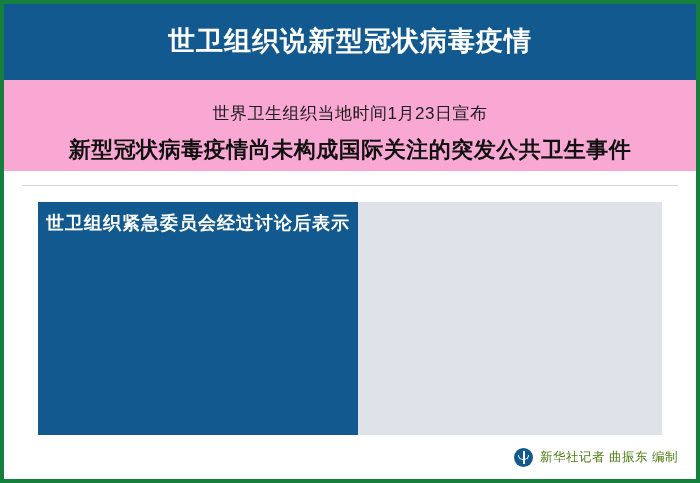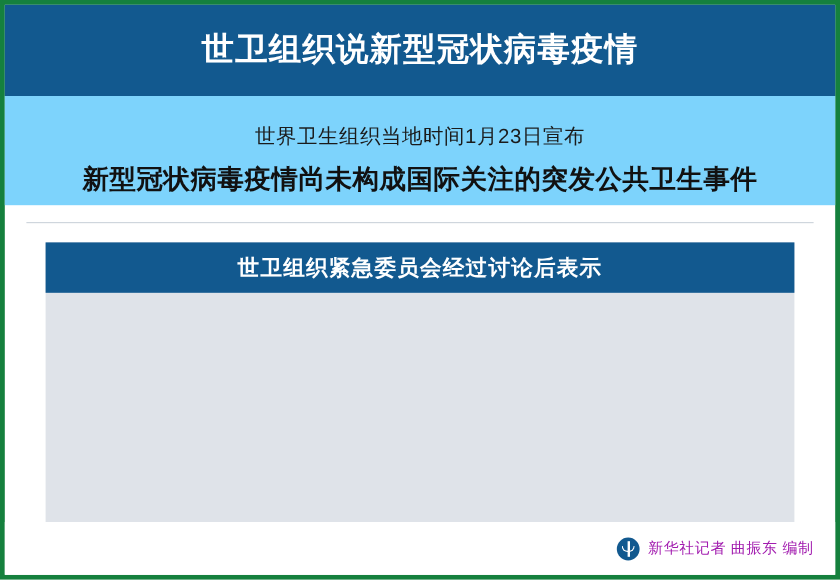--- a/index.html
+++ b/index.html
@@ -34,21 +34,21 @@
     font-size: 27px;
     font-weight: bold;
     letter-spacing: 1px;
     line-height: 1.42;
     white-space: nowrap;
   }
   
   .subhead {
     text-align: center;
     padding: 22px 10px 6px 10px;
-    background: #7dd3fc;
+    background: #f9a8d4;
   }
   .subhead-small {
     font-size: 17px;
     color: #1b1b1b;
     letter-spacing: 0.5px;
     margin-bottom: 10px;
   }
   .subhead-big {
     font-size: 22px;
     font-weight: bold;
@@ -61,21 +61,21 @@
     height: 1px;
     background: #cfd6dd;
     margin: 14px 18px 0 18px;
   }
   
   .card {
     margin: 16px 34px 0 34px;
     background: #dfe3e9;
     flex: 1 1 auto;
     display: flex;
-    flex-direction: column;
+    flex-direction: row;
   }
   .card-title {
     background: #12598f;
     color: #ffffff;
     font-size: 18px;
     font-weight: bold;
     text-align: center;
     padding: 9px 8px;
     letter-spacing: 1px;
   }
@@ -124,21 +124,21 @@
     top: 7px;
     width: 11px;
     height: 5px;
     border: 1.5px solid #ffffff;
     border-top: none;
     border-radius: 0 0 8px 8px;
     box-sizing: border-box;
   }
   .footer-text {
     font-size: 12.5px;
-    color: #a21caf;
+    color: #4d7c0f;
     letter-spacing: 0.5px;
   }
 </style>
 </head>
 <body>
 
 <div class="poster">
 
   <div class="header">
     <div class="header-line">世卫组织说新型冠状病毒疫情</div>

